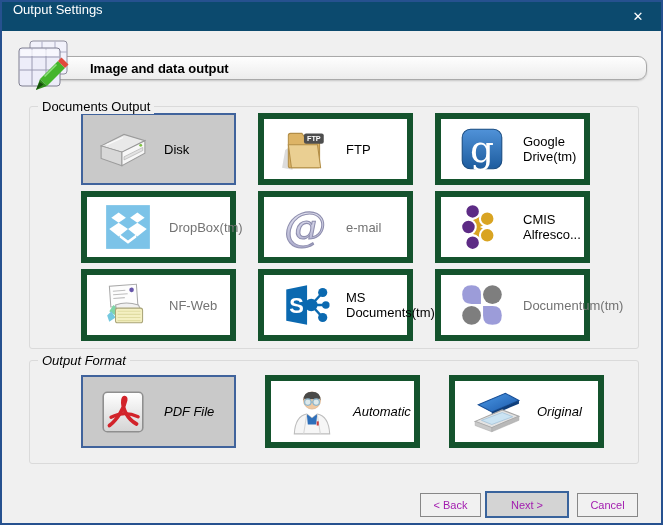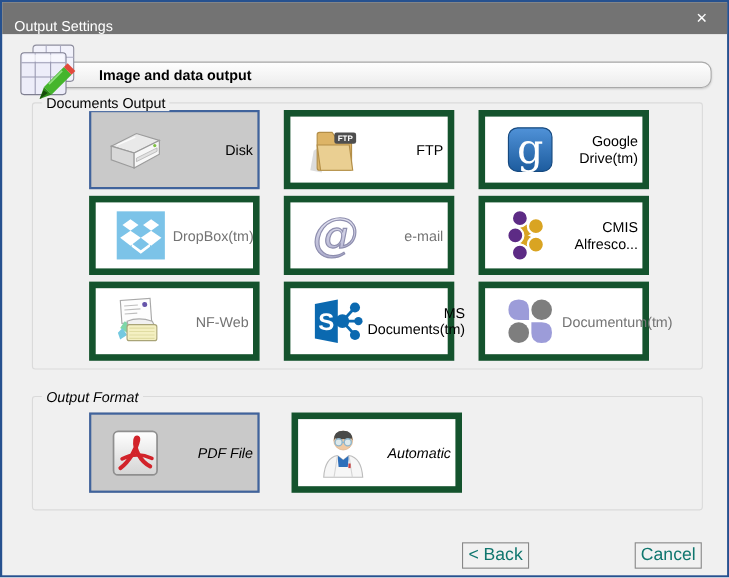--- a/index.html
+++ b/index.html
@@ -6,64 +6,64 @@
   body{
     width:663px;height:525px;overflow:hidden;
     font-family:"Liberation Sans",sans-serif;font-size:13px;color:#000;
     background:#fff;
   }
   .dialog{
     position:relative;width:663px;height:525px;box-sizing:border-box;
     background:#F0F0F0;border:2px solid #26518F;
   }
   .titlebar{
-    position:relative;height:29px;background:#737373;color:#fff;
-    display:flex;align-items:flex-end;padding-left:11px;box-sizing:border-box;
+    position:relative;height:29px;background:#0c4a6e;color:#fff;
+    display:flex;align-items:flex-start;padding-left:11px;box-sizing:border-box;
   }
   .titlebar .close{
     position:absolute;right:6px;top:0;width:34px;height:29px;
     background:transparent;border:none;color:#fff;font-size:13px;
     display:flex;align-items:center;justify-content:center;cursor:default;
     font-family:"Liberation Sans",sans-serif;
   }
   .header-icon{position:absolute;left:15px;top:38px;width:54px;height:52px;z-index:3;}
   .header-bar{
     position:absolute;left:47px;top:54px;width:598px;height:24px;box-sizing:border-box;
     border:1px solid #A9A9A9;border-radius:9px;
     background:linear-gradient(#FEFEFE,#ECECEC);
     box-shadow:0 1px 2px rgba(0,0,0,0.18);
     display:flex;align-items:center;padding-left:40px;
     font-weight:bold;z-index:2;
   }
   .groupbox{
     position:absolute;left:27px;width:610px;box-sizing:border-box;
     border:1px solid #DADADA;border-radius:3px;background:#F0F0F0;
   }
-  #group-0{top:91px;height:243px;}
+  #group-0{top:104px;height:243px;}
   #group-1{top:358px;height:104px;font-style:italic;}
   .group-label{
     position:absolute;top:-8px;left:8px;background:#F0F0F0;padding:0 4px;line-height:15px;
   }
   .grid{display:grid;grid-template-columns:155px 155px 155px;column-gap:22px;row-gap:6px;}
   #group-0 .grid{padding:6px 0 0 51px;grid-auto-rows:72px;}
   #group-1 .grid{padding:14px 0 0 51px;grid-auto-rows:73px;gap:29px;}
   .card{
     box-sizing:border-box;background:#FFFFFF;border:6px solid #14532d;
     display:flex;align-items:center;cursor:default;
   }
   .card.selected{background:#C9C9C9;border:2px solid #40639C;}
   .card .icon{width:50px;height:50px;margin-left:16px;flex:0 0 auto;}
   .card.selected .icon{margin-left:15px;}
   .card .icon svg{width:100%;height:100%;display:block;}
-  .card .label{flex:1;text-align:right;padding:0 4px;}
+  .card .label{flex:1;text-align:left;padding:0 4px;margin-left:12px;}
   .card.disabled .label{color:#737373;}
   .footer-btn{
     position:absolute;box-sizing:border-box;
     background:#F1F1F1;border:1px solid #878787;
-    font-family:"Liberation Sans",sans-serif;font-size:16px;color:#0f766e;
+    font-family:"Liberation Sans",sans-serif;font-size:11px;color:#a21caf;
     text-align:center;padding:0;cursor:default;
   }
   #back-btn{left:418px;top:491px;width:61px;height:24px;}
   #next-btn{left:483px;top:489px;width:84px;height:27px;background:#D4D4D4;border:2px solid #39639C;}
   #cancel-btn{left:575px;top:491px;width:61px;height:24px;}
 </style>
 </head>
 <body>
 
 <div class="dialog">
@@ -261,19 +261,39 @@
   <path d="M15.8 13 Q15.5 4.5 24 4.5 Q32.5 4.5 32.2 13 L31 11 Q28 13 24 11.5 Q20 13 17 11 Z" fill="#4A4A48"></path>
   <g stroke="#8FB6CC" stroke-width="1.2">
     <circle cx="20" cy="14.5" r="3.1" fill="#D9EEF8" fill-opacity="0.85"></circle>
     <circle cx="28" cy="14.5" r="3.1" fill="#D9EEF8" fill-opacity="0.85"></circle>
     <line x1="23.1" y1="14.5" x2="24.9" y2="14.5"></line>
   </g>
 </svg>
           </span>
           <span class="label">Automatic</span>
         </div>
+        <div class="card">
+          <span class="icon">
+            <svg viewBox="0 0 48 48">
+  <defs>
+                <linearGradient id="lidgrad" x1="0" y1="0" x2="1" y2="1">
+    <stop offset="0" stop-color="#4D9BE8"></stop>
+                  <stop offset="1" stop-color="#1A57A8"></stop>
+                </linearGradient>
+              </defs>
+  <polygon points="7,17 33,6 46,13 20,24" fill="url(#lidgrad)" stroke="#174E96"></polygon>
+  <polygon points="20,24 46,13 46,16 20,27" fill="#0F3E7A"></polygon>
+  <polygon points="4,33 30,22 46,28 20,39" fill="#E3E3E3" stroke="#A6A6A6"></polygon>
+  <polygon points="10,32 30,24.5 40,28.5 20,36" fill="#CBE3F2" stroke="#9FC0D8" stroke-width="0.7"></polygon>
+  <polygon points="4,33 20,39 20,43 4,37" fill="#C9C9C9" stroke="#A6A6A6" stroke-width="0.5"></polygon>
+  <polygon points="20,39 46,28 46,32 20,43" fill="#B9B9B9" stroke="#A6A6A6" stroke-width="0.5"></polygon>
+</svg>
+          </span>
+          <span class="label">Original</span>
+        </div>
       </div>
   </div>
 
   <button class="footer-btn" id="back-btn">&lt; Back</button>
+  <button class="footer-btn" id="next-btn">Next &gt;</button>
   <button class="footer-btn" id="cancel-btn">Cancel</button>
 
 </div>
 
 </body></html>

